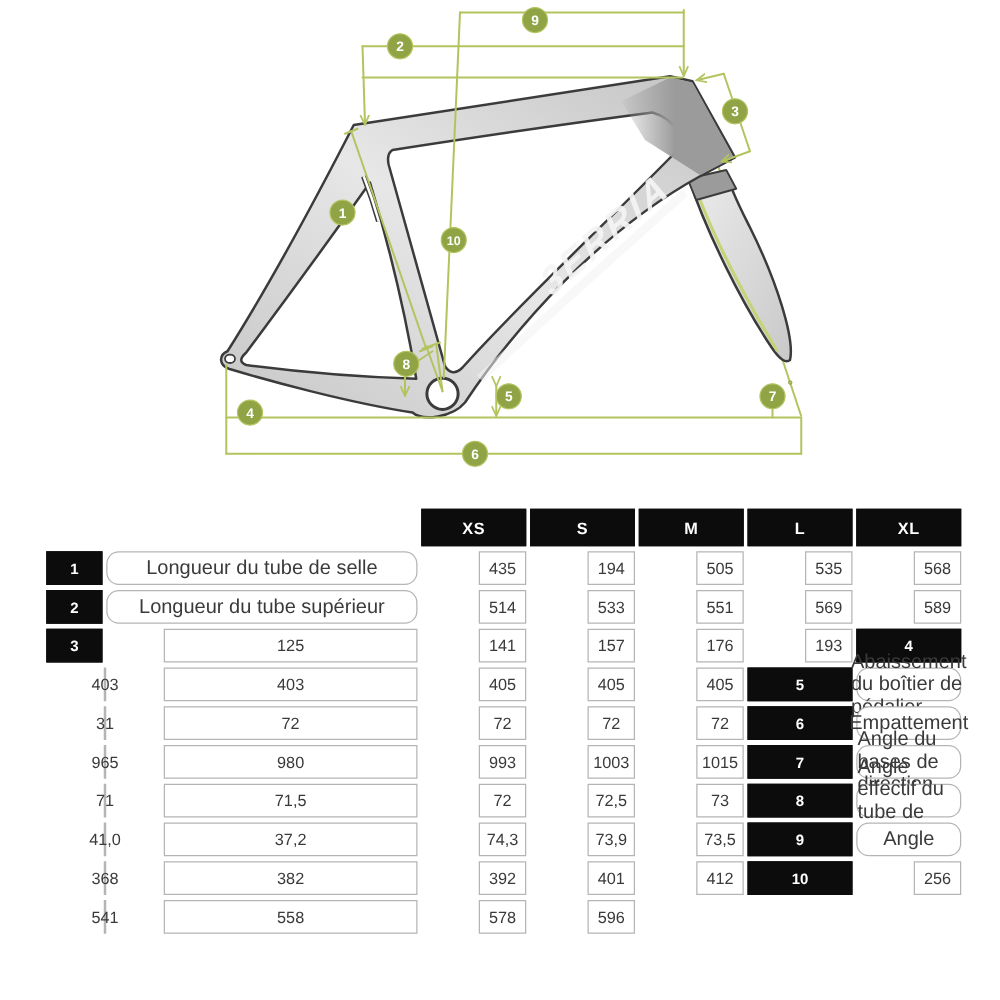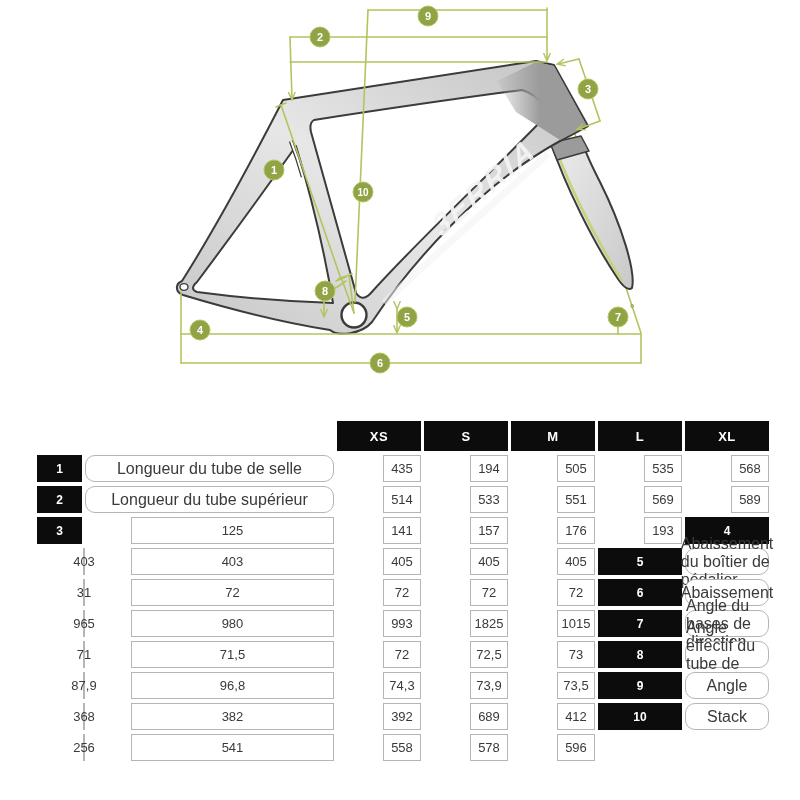--- a/index.html
+++ b/index.html
@@ -1,19 +1,19 @@
 <!DOCTYPE html>
 <html><head>
 <meta charset="utf-8">
 <style>
   html,body{margin:0;padding:0;background:#ffffff;}
   body{width:800px;height:800px;font-family:"Liberation Sans",sans-serif;position:relative;}
   .diagram-wrap{position:absolute;top:0;left:0;width:800px;height:415px;}
   .geo-table{
-    position:absolute;top:421px;left:37px;width:733px;
+    position:absolute;top:407px;left:37px;width:733px;
     display:grid;
     grid-template-columns:45px 249px repeat(5,84px);
     grid-template-rows:30px repeat(10,27px);
     column-gap:3px;row-gap:4px;
   }
   .cell{display:flex;align-items:center;justify-content:center;
     font-size:13px;color:#3a3a3a;background:#fff;border:1px solid #b5b5b5;box-sizing:border-box;}
   .blank{background:transparent;border:none;}
   .hdr{background:#0c0c0c;color:#ffffff;font-weight:bold;border:1px solid #0c0c0c;letter-spacing:.5px;}
   .num{background:#0c0c0c;color:#ffffff;font-weight:bold;font-size:12px;border:1px solid #0c0c0c;}
@@ -196,51 +196,50 @@
 
   <div class="cell num">5</div>
   <div class="cell lbl">Abaissement du boîtier de pédalier</div>
   <div class="cell val">31</div>
   <div class="cell val">72</div>
   <div class="cell val">72</div>
   <div class="cell val">72</div>
   <div class="cell val">72</div>
 
   <div class="cell num">6</div>
-  <div class="cell lbl">Abaissement</div>
+  <div class="cell lbl">Empattement</div>
   <div class="cell val">965</div>
   <div class="cell val">980</div>
   <div class="cell val">993</div>
-  <div class="cell val">1825</div>
+  <div class="cell val">1003</div>
   <div class="cell val">1015</div>
 
   <div class="cell num">7</div>
   <div class="cell lbl">Angle du bases de direction</div>
   <div class="cell val">71</div>
   <div class="cell val">71,5</div>
   <div class="cell val">72</div>
   <div class="cell val">72,5</div>
   <div class="cell val">73</div>
 
   <div class="cell num">8</div>
   <div class="cell lbl">Angle effectif du tube de direction</div>
-  <div class="cell val">87,9</div>
-  <div class="cell val">96,8</div>
+  <div class="cell val">41,0</div>
+  <div class="cell val">37,2</div>
   <div class="cell val">74,3</div>
   <div class="cell val">73,9</div>
   <div class="cell val">73,5</div>
 
   <div class="cell num">9</div>
   <div class="cell lbl">Angle</div>
   <div class="cell val">368</div>
   <div class="cell val">382</div>
   <div class="cell val">392</div>
-  <div class="cell val">689</div>
+  <div class="cell val">401</div>
   <div class="cell val">412</div>
 
   <div class="cell num">10</div>
-  <div class="cell lbl">Stack</div>
   <div class="cell val">256</div>
   <div class="cell val">541</div>
   <div class="cell val">558</div>
   <div class="cell val">578</div>
   <div class="cell val">596</div>
 </div>
 
 </body></html>

